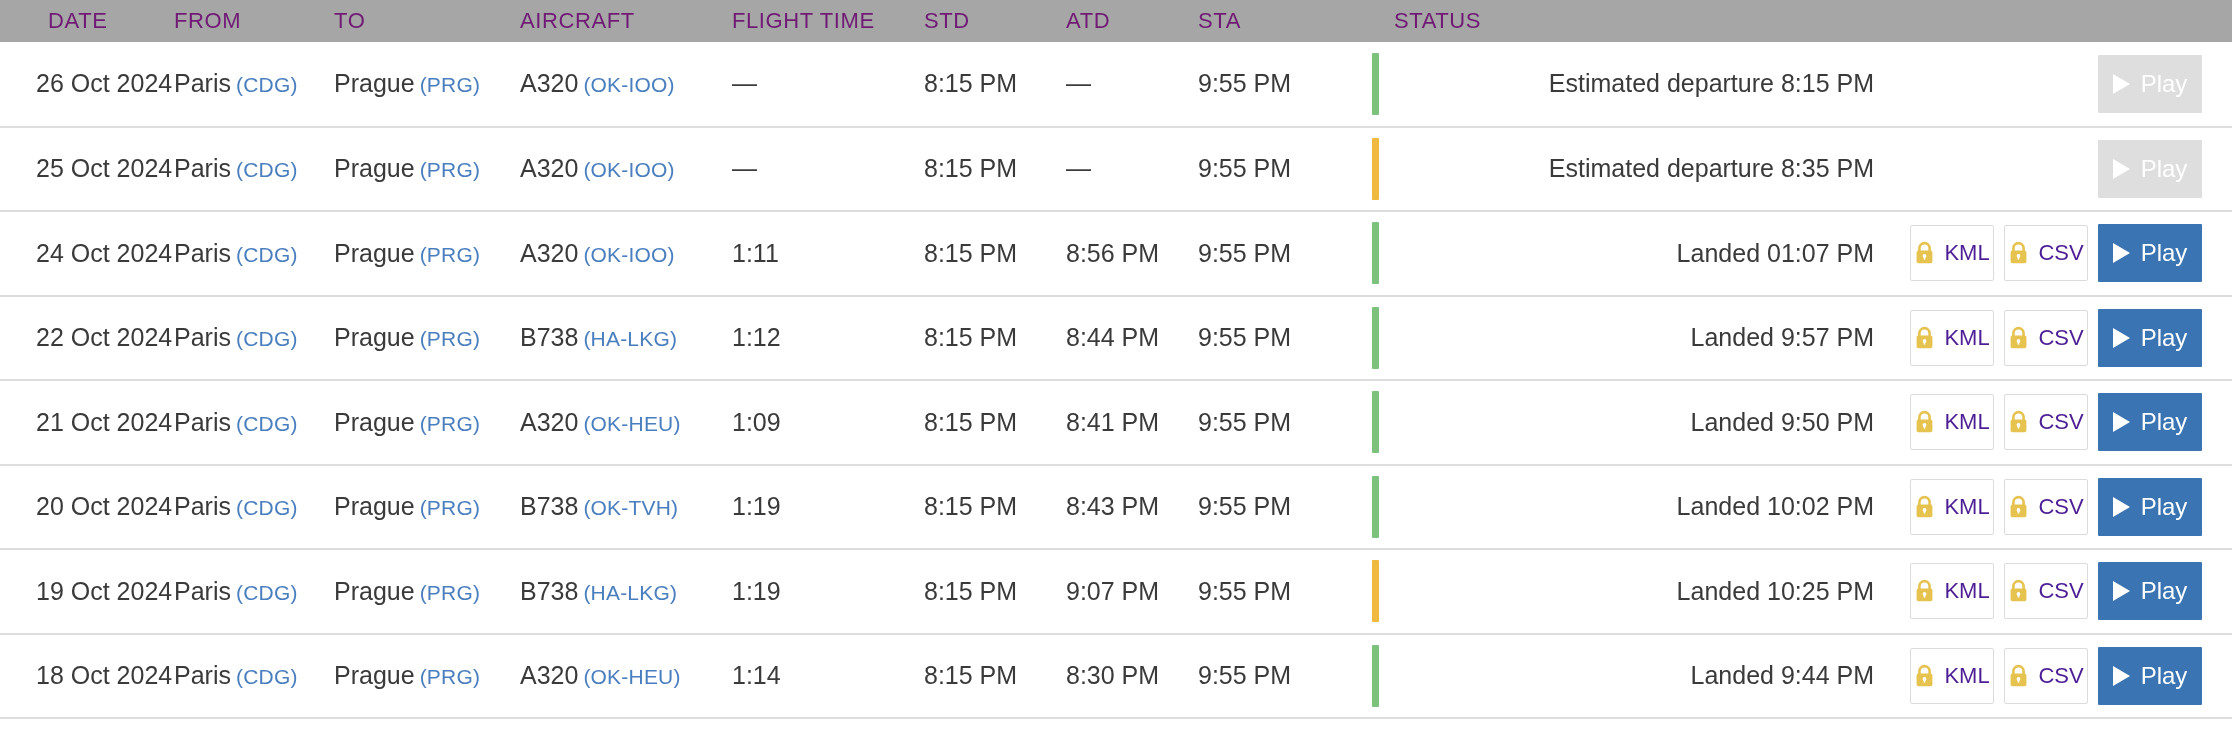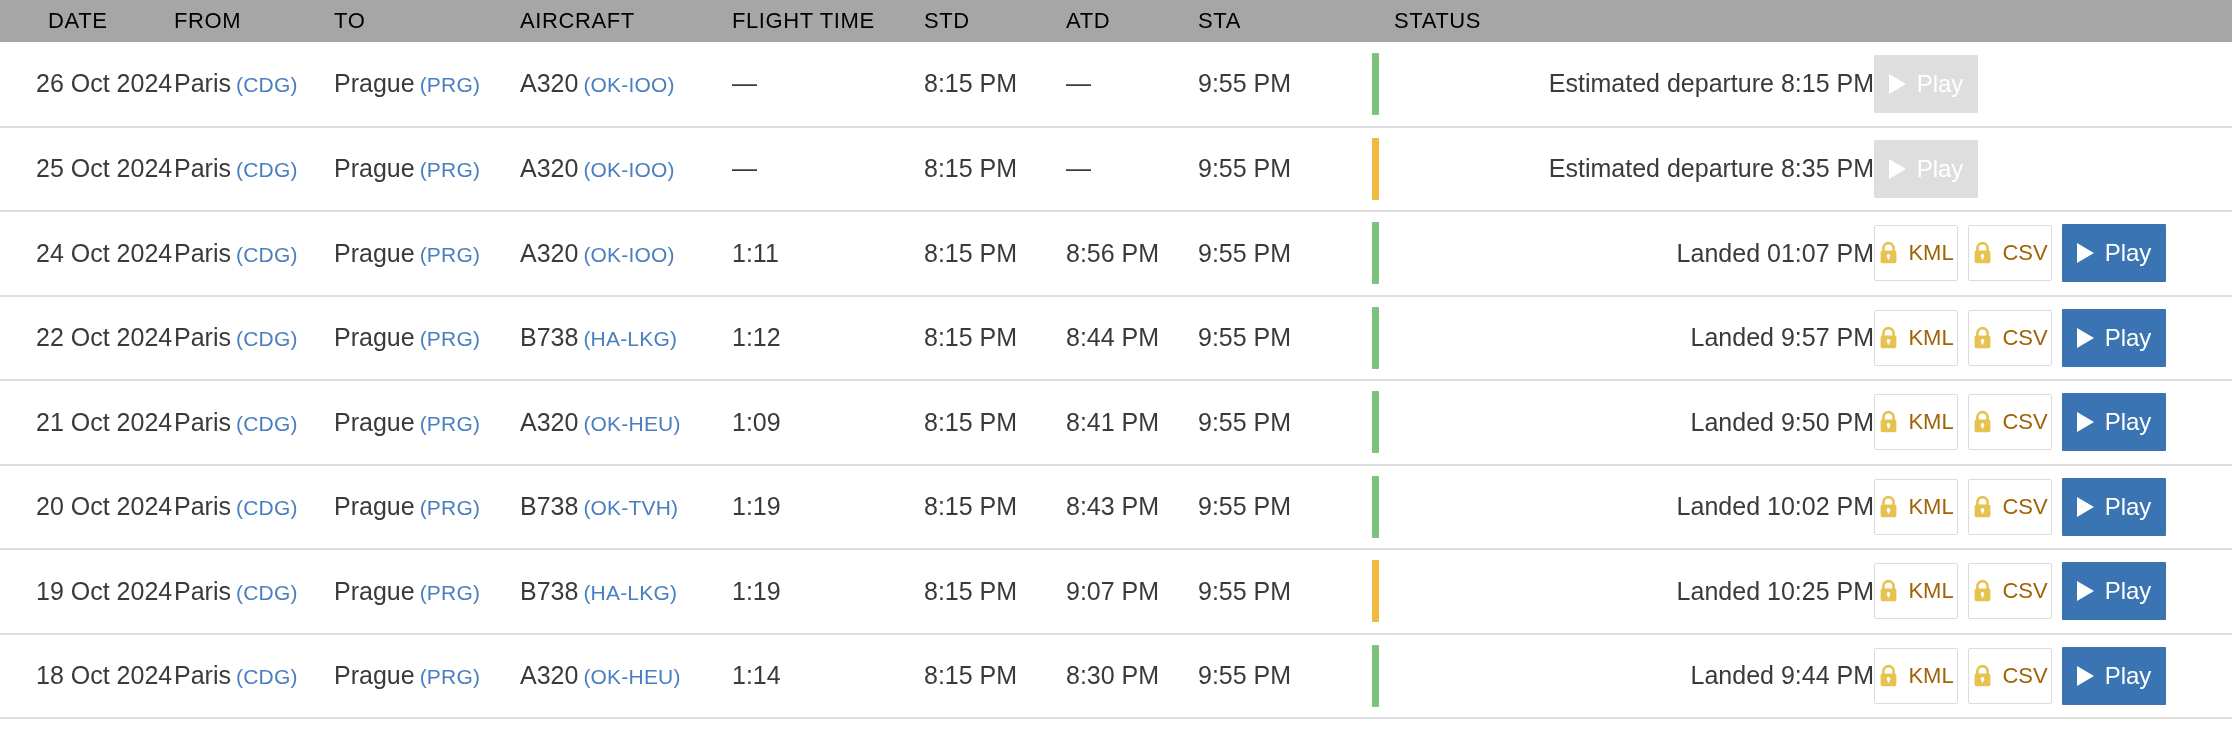--- a/index.html
+++ b/index.html
@@ -22,21 +22,21 @@
     border-collapse: collapse;
     table-layout: fixed;
   }
 
   
   .flight-table thead tr {
     background: #a6a6a6;
     height: 42px;
   }
   .flight-table thead th {
-    color: #000000;
+    color: #701a75;
     font-weight: 400;
     font-size: 22px;
     letter-spacing: 0.6px;
     text-align: left;
     padding: 0;
     vertical-align: middle;
     white-space: nowrap;
   }
 
   
@@ -102,35 +102,36 @@
   }
 
   
   td.actions-cell {
     padding-right: 32px !important;
   }
   .actions {
     display: flex;
     flex-direction: row;
     align-items: center;
+    justify-content: flex-end;
     gap: 10px;
   }
 
   .btn-ghost {
     display: inline-flex;
     align-items: center;
     justify-content: center;
     gap: 9px;
     box-sizing: border-box;
     width: 84px;
     height: 56px;
     background: #ffffff;
     border: 1px solid #dcdcdc;
     border-radius: 2px;
-    color: #a16207;
+    color: #4c1d95;
     font-size: 22px;
     font-family: "Liberation Sans", "DejaVu Sans", sans-serif;
     cursor: pointer;
     padding: 0;
   }
 
   .btn-play {
     display: inline-flex;
     align-items: center;
     justify-content: center;

